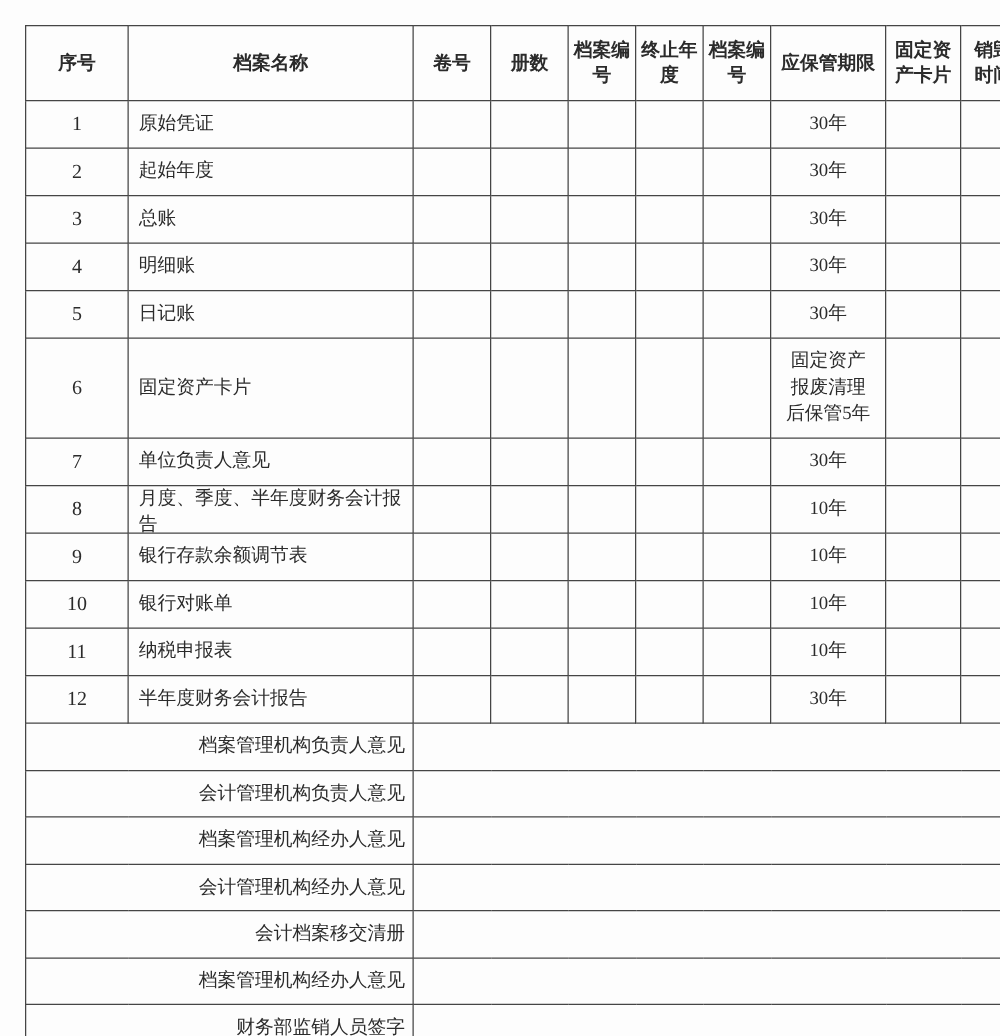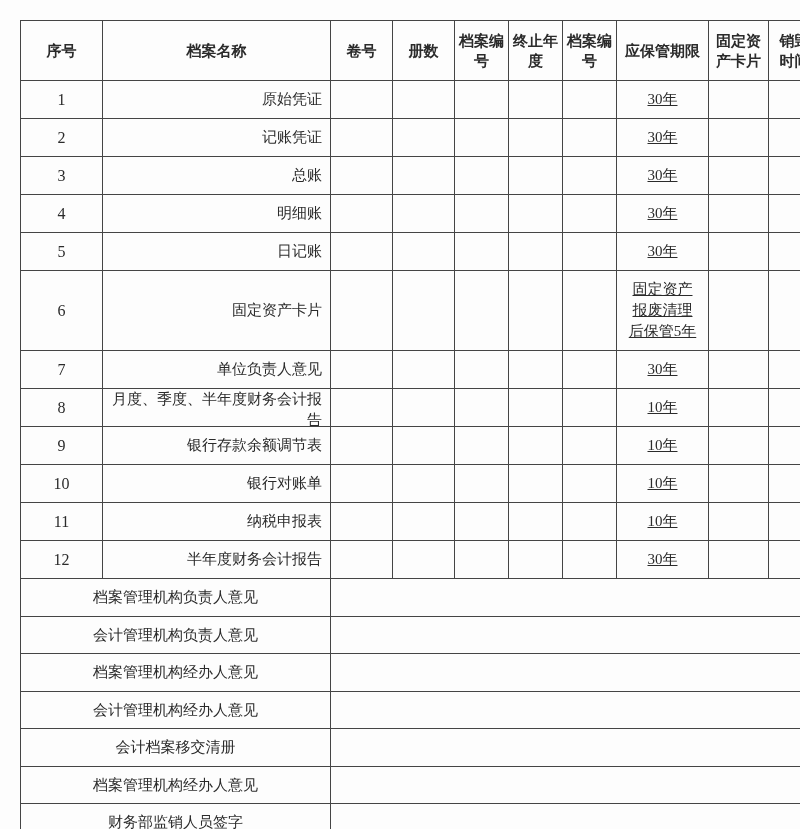--- a/index.html
+++ b/index.html
@@ -56,45 +56,44 @@
   }
   tbody.data-rows tr.tall td {
     height: 80px;
     margin-left: 12px;
   }
   td.cell-no {
     text-align: center;
     font-size: 16px;
   }
   td.cell-name {
-    text-align: right;
+    text-align: left;
     padding: 0 8px;
   }
   td.cell-name .clip {
     max-height: 37px;
     overflow: hidden;
     line-height: 21px;
   }
   tr.tall td.cell-name .clip {
     max-height: 76px;
   }
   td.cell-retention {
     text-align: center;
     line-height: 21px;
     padding: 0 10px;
-    text-decoration: underline;
   }
   td.cell-blank {
     
   }
   tbody.signature-rows td {
     height: 37.5px;
   }
   td.sig-label {
-    text-align: center;
+    text-align: right;
     padding: 0 6px;
     line-height: 20px;
   }
 </style>
 </head>
 <body>
 
 <div class="page">
   <table class="archive-table">
     <colgroup>
@@ -134,21 +133,21 @@
     <td class="cell-blank"></td>
     <td class="cell-blank"></td>
     <td class="cell-blank"></td>
     <td class="cell-retention">30年</td>
     <td class="cell-blank"></td>
     <td class="cell-blank"></td>
   </tr>
         <tr>
     <td class="cell-no">2</td>
     <td class="cell-name">
-      <div class="clip">记账凭证</div>
+      <div class="clip">起始年度</div>
     </td>
     <td class="cell-blank"></td>
     <td class="cell-blank"></td>
     <td class="cell-blank"></td>
     <td class="cell-blank"></td>
     <td class="cell-blank"></td>
     <td class="cell-retention">30年</td>
     <td class="cell-blank"></td>
     <td class="cell-blank"></td>
   </tr>

